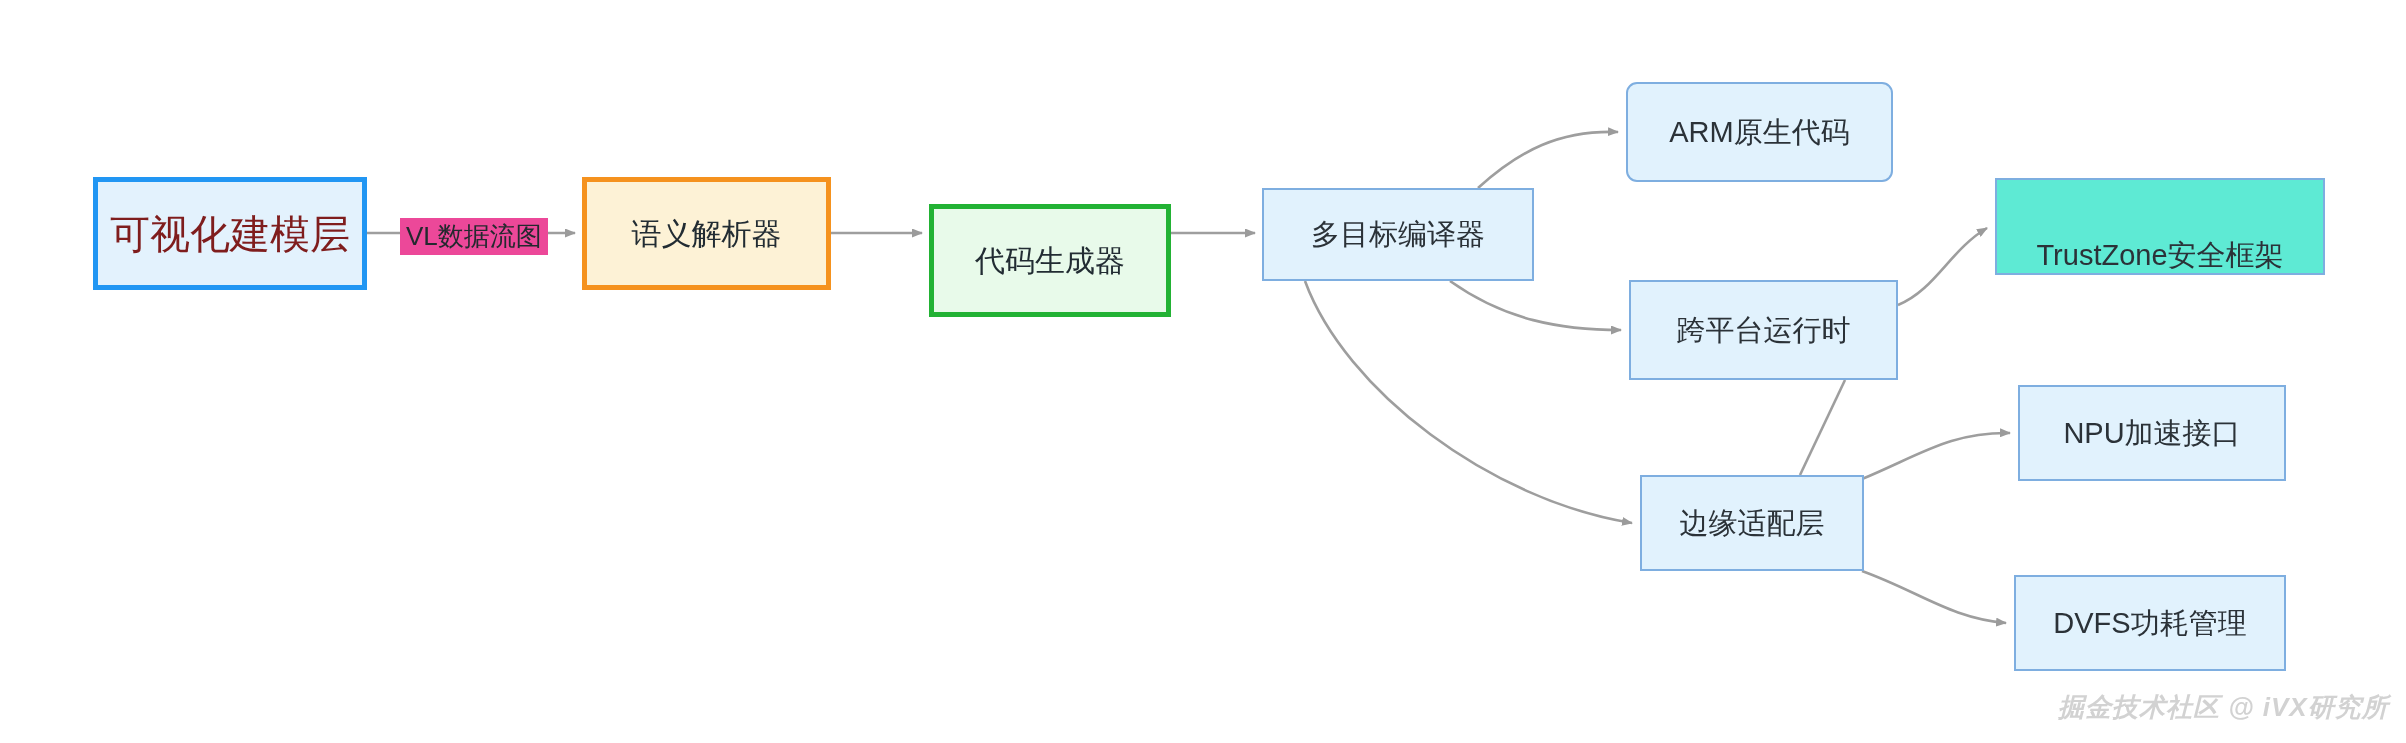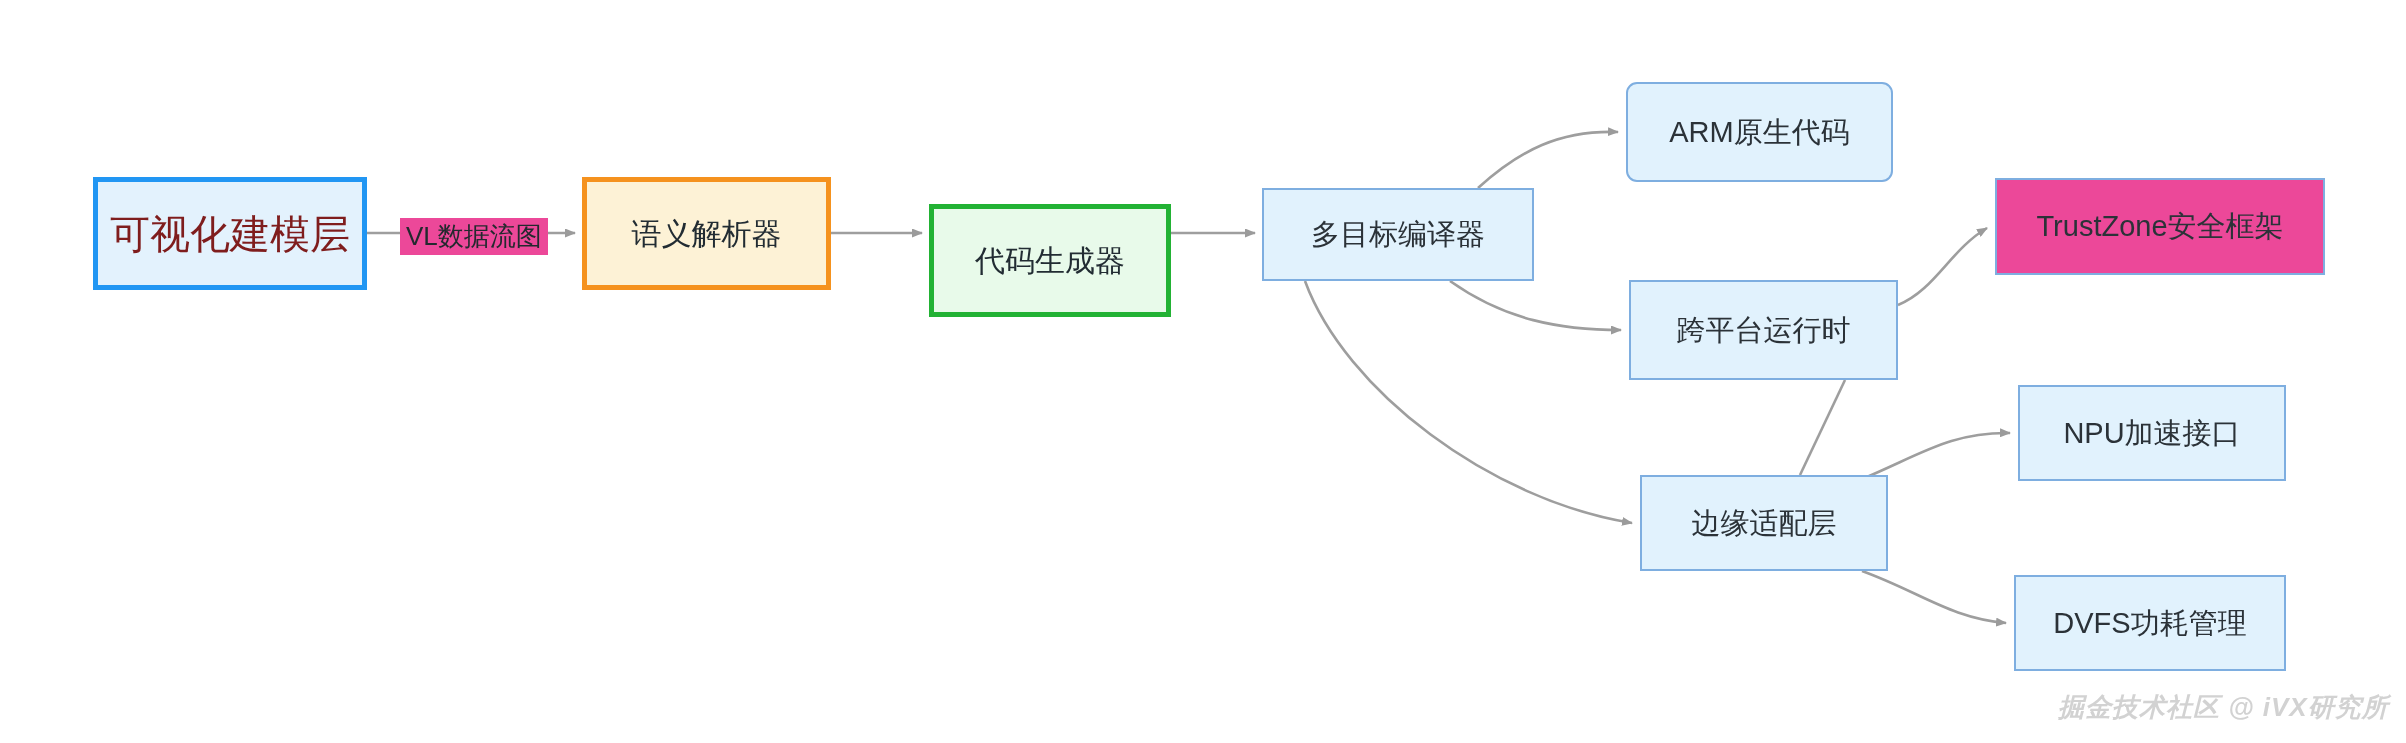--- a/index.html
+++ b/index.html
@@ -122,24 +122,24 @@
       </div>
       <div class="node style-blue-light" style="left: 1262px; top: 188px; width: 272px; height: 93px; background: rgb(225, 242, 253); border-color: rgb(126, 174, 224);">
         <span class="node-label">多目标编译器</span>
       </div>
       <div class="node style-blue-light" style="left: 1626px; top: 82px; width: 267px; height: 100px; background: rgb(225, 242, 253); border-color: rgb(126, 174, 224); border-radius: 11px;">
         <span class="node-label">ARM原生代码</span>
       </div>
       <div class="node style-blue-light" style="left: 1629px; top: 280px; width: 269px; height: 100px; background: rgb(225, 242, 253); border-color: rgb(126, 174, 224);">
         <span class="node-label">跨平台运行时</span>
       </div>
-      <div class="node style-blue-light" style="left: 1640px; top: 475px; width: 248px; height: 96px; background: rgb(225, 242, 253); border-color: rgb(126, 174, 224);">
+      <div class="node style-blue-light" style="left: 1640px; top: 475px; width: 224px; height: 96px; background: rgb(225, 242, 253); border-color: rgb(126, 174, 224);">
         <span class="node-label">边缘适配层</span>
       </div>
-      <div class="node style-blue-light" style="left: 1995px; top: 178px; width: 330px; height: 97px; background: #ec4899; border-color: rgb(126, 174, 224);">
+      <div class="node style-blue-light" style="left: 1995px; top: 178px; width: 330px; height: 97px; background: #5eead4; border-color: rgb(126, 174, 224); align-items: flex-end;">
         <span class="node-label">TrustZone安全框架</span>
       </div>
       <div class="node style-blue-light" style="left: 2018px; top: 385px; width: 268px; height: 96px; background: rgb(225, 242, 253); border-color: rgb(126, 174, 224);">
         <span class="node-label">NPU加速接口</span>
       </div>
       <div class="node style-blue-light" style="left: 2014px; top: 575px; width: 272px; height: 96px; background: rgb(225, 242, 253); border-color: rgb(126, 174, 224);">
         <span class="node-label">DVFS功耗管理</span>
       </div>
     </div>
   <div id="edge-labels-container">

